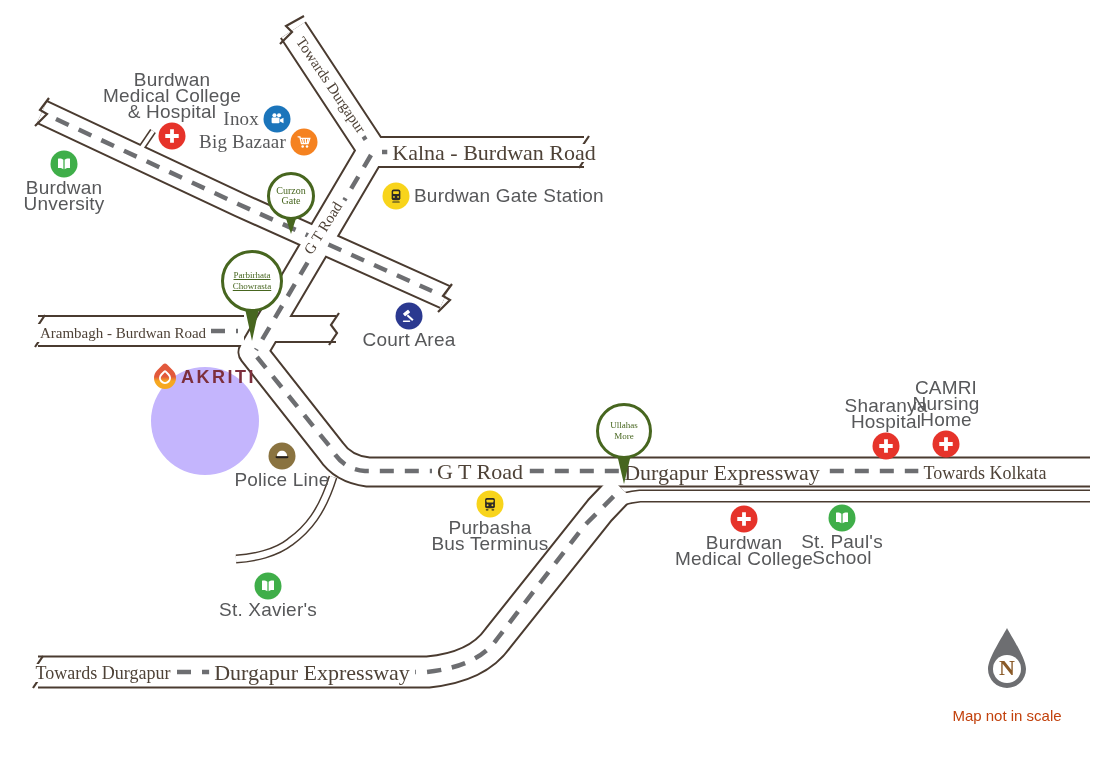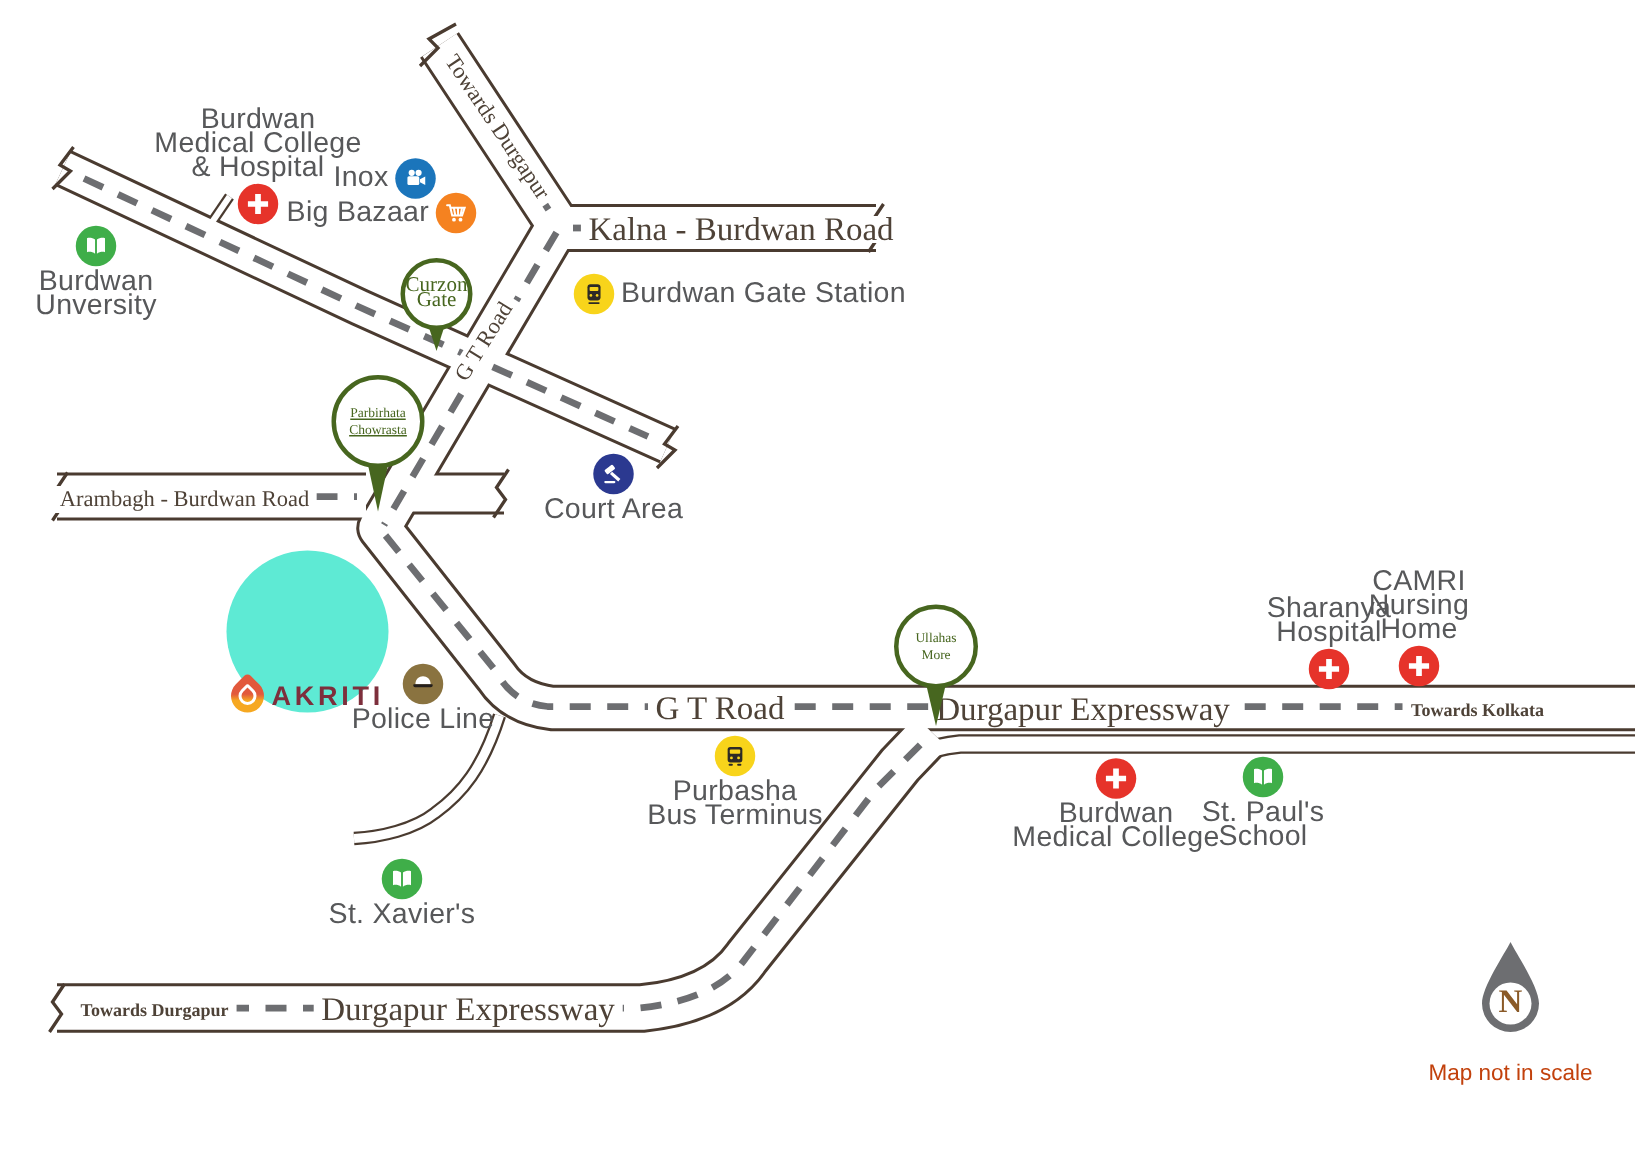--- a/index.html
+++ b/index.html
@@ -4,50 +4,50 @@
 <style>
   html,body{margin:0;padding:0;background:#fff;}
   #map{position:relative;width:1097px;height:768px;background:#fff;overflow:hidden;
        font-family:"Liberation Sans",sans-serif;}
   #roads{position:absolute;left:0;top:0;}
 
   
   .rlabel{position:absolute;transform:translate(-50%,-50%);
           font-family:"Liberation Serif",serif;color:#4e4237;background:#fff;
           padding:0 5px;white-space:nowrap;line-height:18px;}
-  .r15{font-size:15px;} .r16{font-size:22px;} .r14{font-size:12px;font-weight:bold;}
+  .r15{font-size:15px;} .r16{font-size:22px;} .r14{font-size:18px;}
 
   
   .poi{position:absolute;width:0;height:0;}
   .poi .icon{position:absolute;left:0;top:0;width:27px;height:27px;border-radius:50%;
              transform:translate(-50%,-50%);display:flex;align-items:center;justify-content:center;}
   .poi .icon svg{display:block;}
   .poi .label{position:absolute;width:max-content;text-align:center;white-space:pre-line;
               font-size:19px;line-height:16px;color:#57585a;letter-spacing:.2px;}
   .label-below{top:16px;left:0;transform:translateX(-50%);}
   .label-above{bottom:16px;left:0;transform:translateX(-50%);}
-  .label-left{right:18px;top:0;transform:translateY(-50%);text-align:left;}
+  .label-left{right:18px;top:0;transform:translateY(-50%);text-align:left;font-family:Liberation Serif, serif;}
   .label-right{left:18px;top:0;transform:translateY(-50%);text-align:left!important;}
   .bg-red{background:#e6332a;} .bg-green{background:#3fae49;} .bg-blue{background:#1b75bb;}
   .bg-orange{background:#f58220;} .bg-yellow{background:#f8d41b;} .bg-navy{background:#2b3990;}
   .bg-police{background:#8a7340;}
 
   
   .pin{position:absolute;}
   .pin .circle{position:absolute;transform:translate(-50%,-50%);background:#fff;
                border:3.5px solid #47661f;border-radius:50%;display:flex;align-items:center;
                justify-content:center;text-align:center;color:#47661f;
                font-family:"Liberation Serif",serif;white-space:pre-line;z-index:2;}
   .pin .tail{position:absolute;left:0;transform:translateX(-50%);width:0;height:0;
              border-left:9px solid transparent;border-right:9px solid transparent;z-index:1;}
 
   
   .brand{position:absolute;left:205px;top:421px;}
   .brand .disc{position:absolute;transform:translate(-50%,-50%);width:108px;height:108px;
-               border-radius:50%;background:#5eead4;display:flex;align-items:flex-end;
+               border-radius:50%;background:#c4b5fd;display:flex;align-items:flex-start;
                justify-content:center;gap:5px;}
   .flame{position:relative;width:22px;height:22px;transform:rotate(45deg);flex:0 0 auto;
          border-radius:3px 50% 50% 50%;background:linear-gradient(135deg,#e2593c 46%,#f6a821 60%);}
   .flame::after{content:"";position:absolute;inset:5px;border:2px solid #fff;
                 border-radius:2px 50% 50% 50%;}
   .brand .word{font-size:18px;font-weight:bold;letter-spacing:2.5px;color:#7d2f3c;}
 
   
   .north{position:absolute;left:983px;top:627px;width:48px;}
   .north .nletter{position:absolute;left:24px;top:42px;transform:translate(-50%,-54%);
@@ -112,21 +112,21 @@
   <div class="rlabel r15" style="left:323px;top:228px;transform:translate(-50%,-50%) rotate(-58deg);">G T Road</div>
   <div class="rlabel r15" style="left:123px;top:333px;">Arambagh - Burdwan Road</div>
   <div class="rlabel r16" style="left:480px;top:472px;">G T Road</div>
   <div class="rlabel r16" style="left:722px;top:473px;">Durgapur Expressway</div>
   <div class="rlabel r14" style="left:985px;top:473px;">Towards Kolkata</div>
   <div class="rlabel r14" style="left:103px;top:673px;">Towards Durgapur</div>
   <div class="rlabel r16" style="left:312px;top:673px;">Durgapur Expressway</div>
 
   <div class="pin" style="left:291px;top:196px;">
     <div class="tail" style="top:10px;border-top:28px solid #47661f;"></div>
-    <div class="circle" style="width:42px;height:42px;font-size:14px;line-height:10px;">Curzon
+    <div class="circle" style="width:42px;height:42px;font-size:10px;line-height:10px;">Curzon
 Gate</div>
   </div>
   <div class="pin" style="left:252px;top:281px;">
     <div class="tail" style="top:18px;border-top:42px solid #47661f;"></div>
     <div class="circle" style="width:56px;height:56px;font-size:9px;line-height:11px;text-decoration:underline;">Parbirhata
 Chowrasta</div>
   </div>
   <div class="pin" style="left:624px;top:431px;">
     <div class="tail" style="top:15px;border-top:38px solid #47661f;"></div>
     <div class="circle" style="width:50px;height:50px;font-size:9px;line-height:11px;">Ullahas

